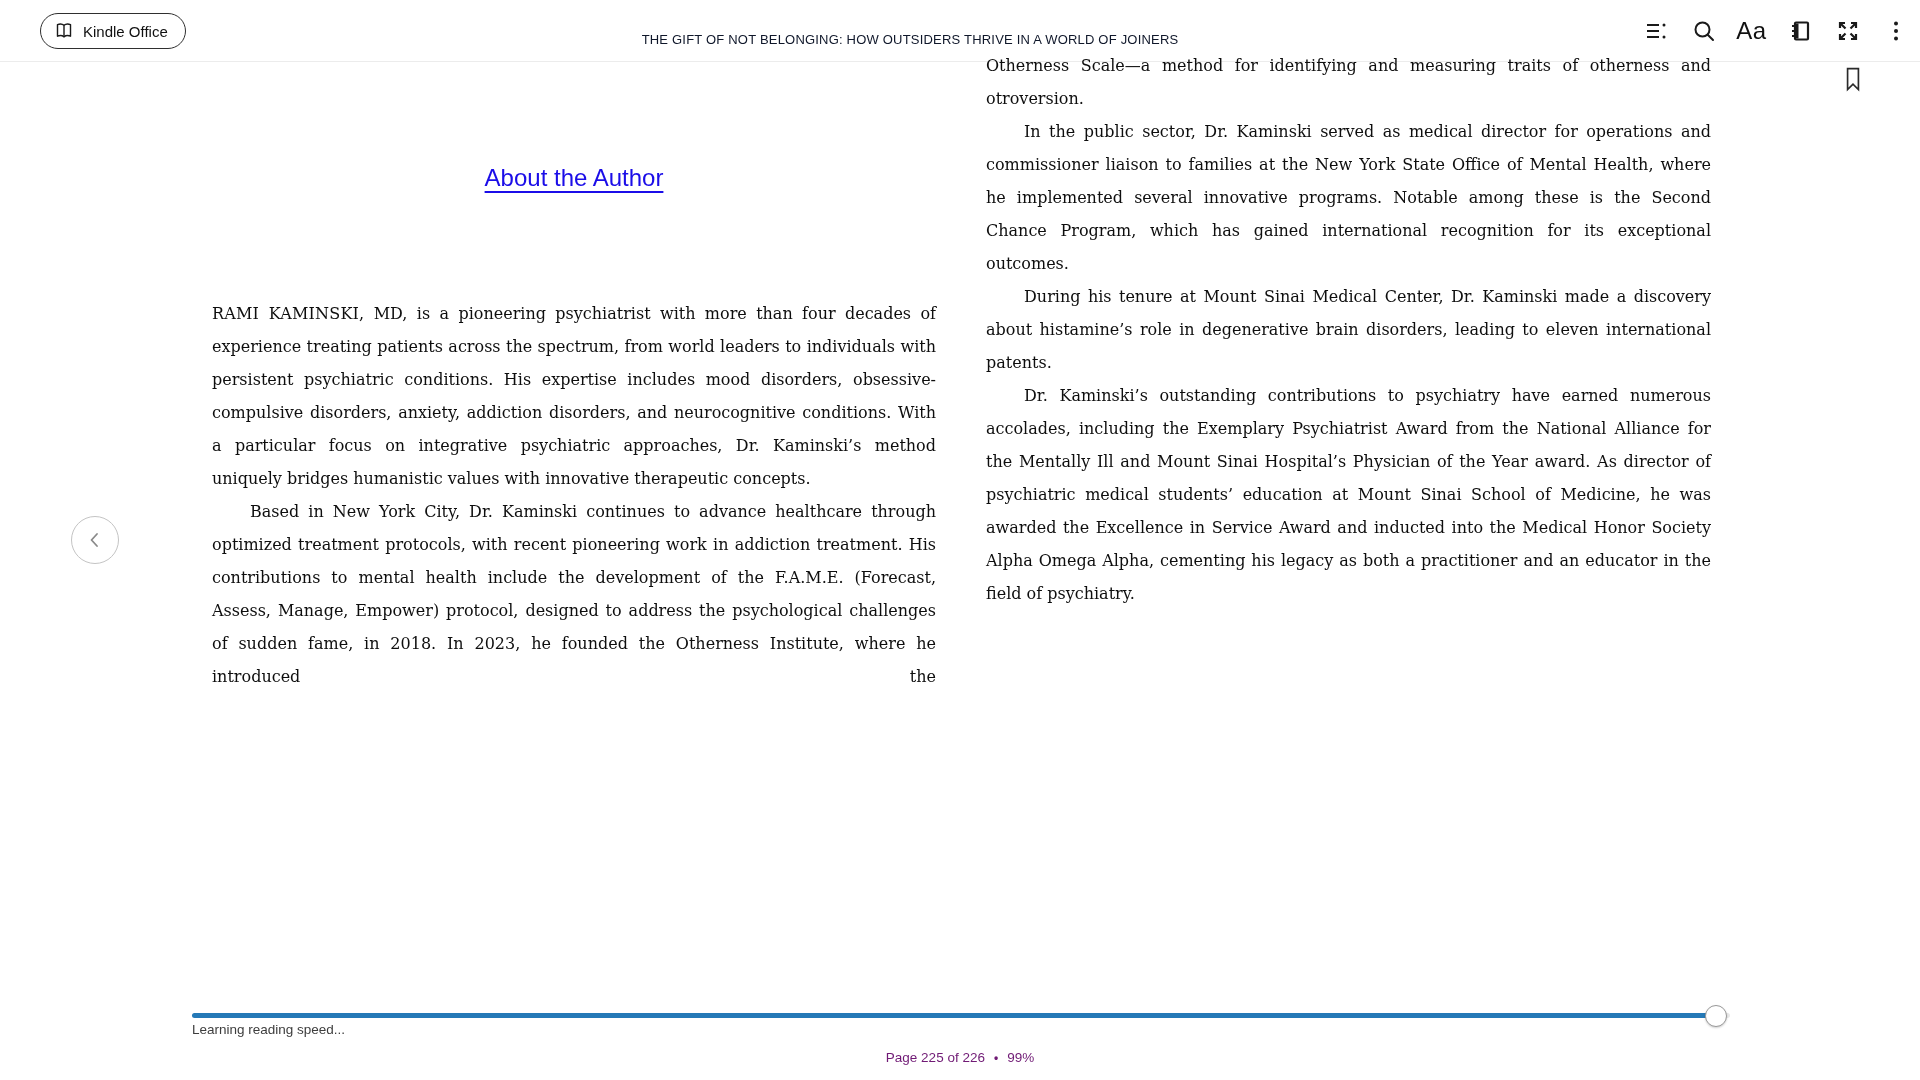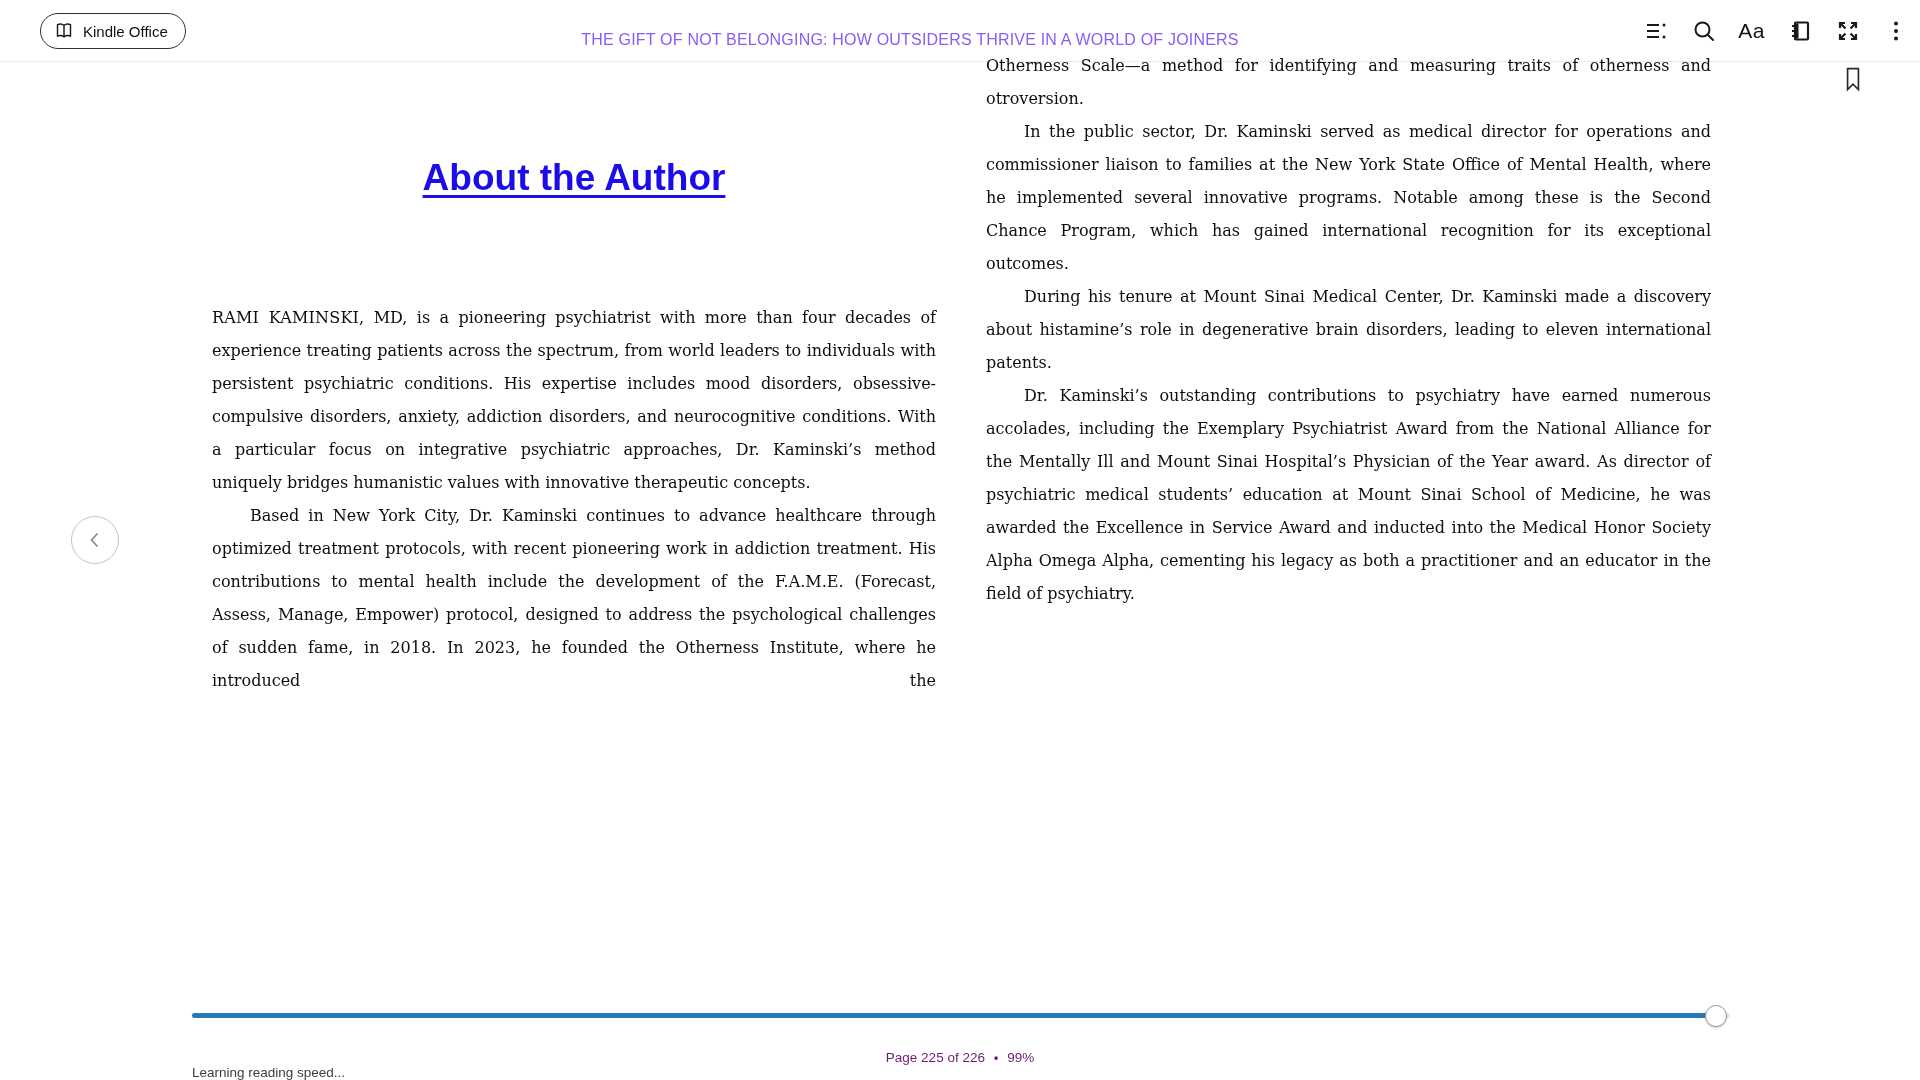--- a/index.html
+++ b/index.html
@@ -16,41 +16,41 @@
   }
   .lib-btn {
     position:absolute; left:40px; top:13px; height:36px;
     display:flex; align-items:center; gap:9px;
     padding:0 17px 0 13px; border:1px solid #2f2f2f; border-radius:19px;
     background:#fff; font-size:15px; color:#111; cursor:pointer; white-space:nowrap;
   }
   .title {
     position:absolute; left:260px; right:360px; top:0; height:79px;
     display:flex; align-items:center; justify-content:center;
-    font-size:16px; color:#8b5cf6; letter-spacing:.2px; white-space:nowrap;
+    font-size:13px; color:#0f172a; letter-spacing:.2px; white-space:nowrap;
   }
   .icon-row {
     position:absolute; right:12px; top:0; height:62px;
     display:flex; align-items:center; gap:23px;
   }
   .icon-btn {
     width:25px; height:25px; display:flex; align-items:center; justify-content:center;
     cursor:pointer; background:none; border:none; padding:0;
   }
-  .aa-label { font-size:21px; color:#111; font-weight:500; letter-spacing:.5px; }
+  .aa-label { font-size:24px; color:#111; font-weight:500; letter-spacing:.5px; }
   .bookmark-btn {
     position:absolute; right:57px; top:66px; width:20px; height:27px; cursor:pointer;
   }
 
   
   .col-left  { position:absolute; left:212px; top:158px; width:724px; }
   .col-right { position:absolute; left:986px; top:49px;  width:725px; }
   .heading-wrap { text-align:center; line-height:40px; margin-bottom:96px; }
   .heading-link {
-    font-size:37px; font-weight:700; text-decoration:underline;
+    font-size:24px; font-weight:400; text-decoration:underline;
     text-underline-offset:5px; cursor:pointer;
   }
   .bodytext p {
     margin:0; font-family:"DejaVu Serif","Liberation Serif",serif;
     font-size:16px; line-height:33px; color:#0e0e0e;
     text-align:justify; text-justify:inter-word;
   }
   .indent { text-indent:38px; }
   .cont   { text-align-last:justify; }
   .lead-bold { font-weight:normal; letter-spacing:.2px; }
@@ -67,21 +67,21 @@
     position:absolute; left:192px; top:1013px; width:1538px; height:5px;
     background:#e9e9e9; border-radius:3px; cursor:pointer;
   }
   .progress-fill { height:100%; border-radius:3px; }
   .progress-knob {
     position:absolute; top:50%; transform:translate(-50%,-50%);
     width:22px; height:22px; background:#fff; border:1.5px solid #999;
     border-radius:50%; box-shadow:0 1px 2px rgba(0,0,0,.18); cursor:grab;
   }
   .footer-status {
-    position:absolute; left:192px; top:1065px; font-size:13.5px; color:#3d3d3d;
+    position:absolute; left:192px; top:1022px; font-size:13.5px; color:#3d3d3d;
   }
   .footer-page {
     position:absolute; left:50%; transform:translateX(-50%); top:1050px;
     display:flex; align-items:flex-end; gap:9px; font-size:13.5px; color:#701a75;
   }
   .sep-dot { font-size:12px; font-weight:bold; }
 
   svg { display:block; }
 </style>
 </head>

